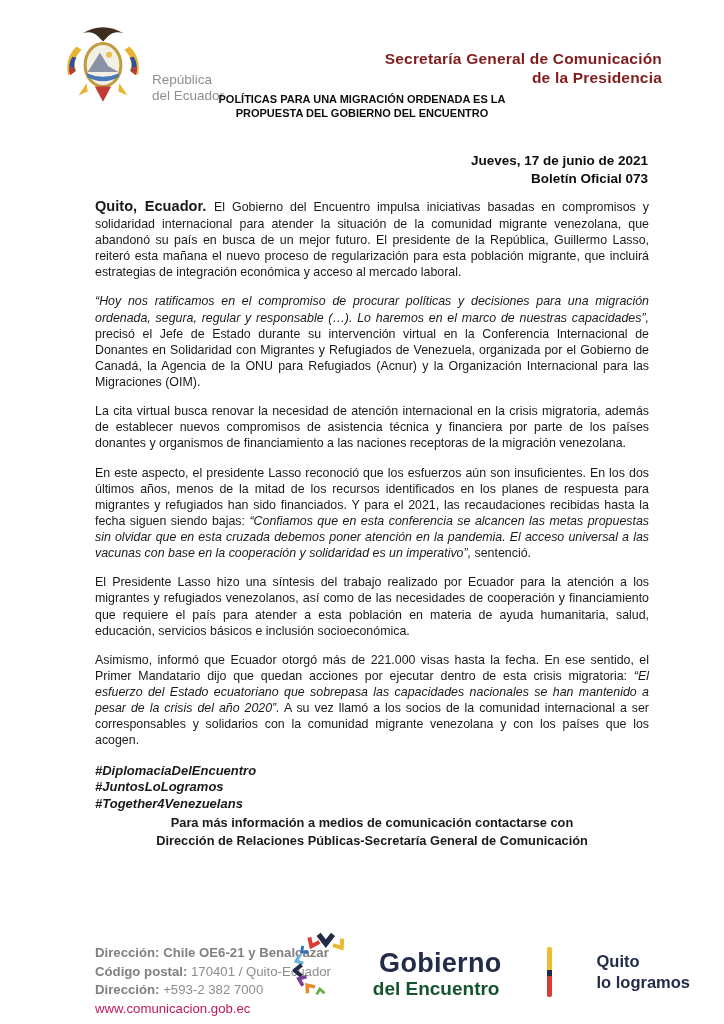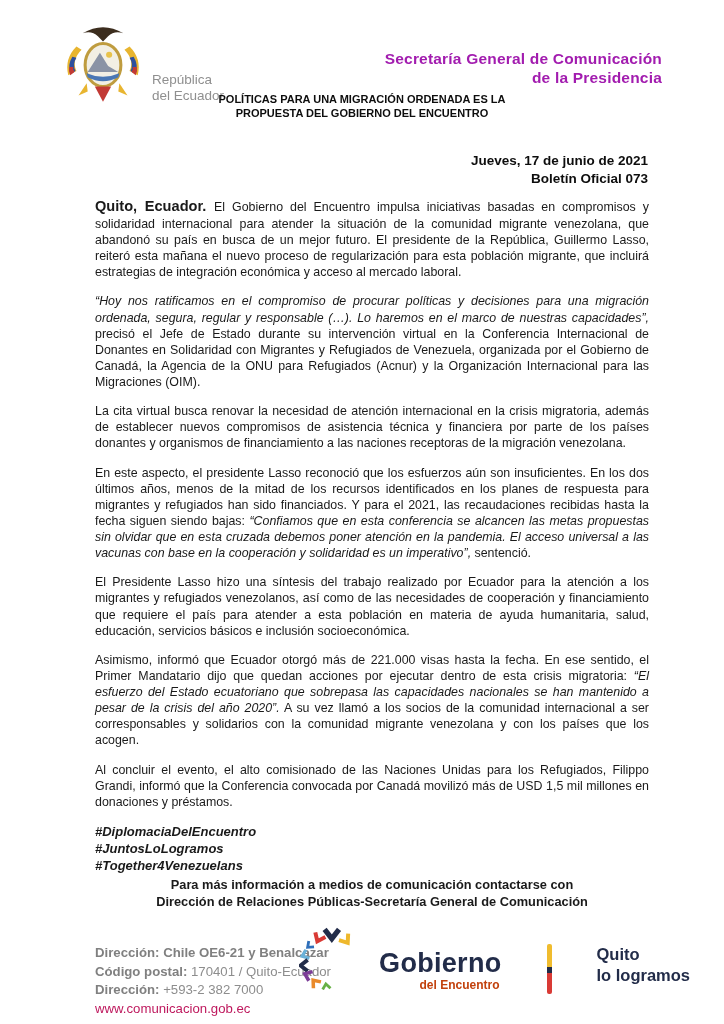--- a/index.html
+++ b/index.html
@@ -8,21 +8,21 @@
     font-family:"Liberation Sans", sans-serif;color:#1a1a1a;overflow:hidden;
   }
   
   .coat{position:absolute;left:56px;top:24px;width:94px;height:86px;}
   .republic{
     position:absolute;left:152px;top:72px;color:#8f8f8f;
     font-size:13.5px;line-height:1.15;font-weight:400;
   }
   .secretariat{
     position:absolute;right:62px;top:50px;text-align:right;
-    color:#a21caf;font-weight:bold;font-size:15.5px;line-height:1.2;letter-spacing:.2px;
+    color:#7f1d1d;font-weight:bold;font-size:15.5px;line-height:1.2;letter-spacing:.2px;
   }
   .doc-title{
     position:absolute;left:40px;right:40px;top:92px;text-align:center;
     font-weight:bold;font-size:11px;line-height:1.3;color:#0d0d0d;
   }
   .dateblock{
     position:absolute;right:76px;top:152px;text-align:right;
     font-weight:bold;font-size:13.5px;line-height:1.32;color:#0d0d0d;
   }
   
@@ -35,25 +35,25 @@
   .seg-italic{font-style:italic;}
   .hashtags{margin-top:14px;text-align:left;font-weight:bold;font-style:italic;
     font-size:13px;line-height:1.3;}
   .contact{margin-top:1px;text-align:center;font-weight:bold;font-size:12.8px;line-height:1.38;}
   
   .footer{position:absolute;left:0;right:0;top:936px;height:88px;margin-left:31px;}
   .f-left{position:absolute;left:64px;top:8px;color:#8d8d8d;font-size:13.2px;line-height:1.42;}
   .f-left .lbl{font-weight:bold;color:#808080;}
   .f-left .line1{font-weight:bold;color:#808080;}
   .f-left .site{color:#be185d;}
-  .f-logo{position:absolute;right:34px;top:4px;display:flex;gap:32px;}
+  .f-logo{position:absolute;right:34px;top:4px;display:flex;align-items:center;gap:32px;}
   .burst{margin-right:-12px;margin-top:-14px;}
   .brand{display:flex;flex-direction:column;align-items:flex-end;margin-top:10px;}
   .brand-1{font-size:27px;font-weight:bold;color:#222c49;letter-spacing:.3px;line-height:1;}
-  .brand-2{font-size:12px;font-weight:bold;color:#c2410c;line-height:1.1;margin-top:2px;margin-right:2px;}
+  .brand-2{font-size:19px;font-weight:bold;color:#14532d;line-height:1.1;margin-top:2px;margin-right:2px;}
   .tricolor-bar{width:5px;height:50px;margin:4px 12px 0 14px;border-radius:2px;
     background:linear-gradient(#f0bc2e 0 46%, #222c49 46% 58%, #d93a35 58% 100%);}
   .slogan{margin-top:4px;font-size:16.5px;font-weight:bold;color:#222c49;line-height:1.25;}
 </style>
 </head>
 <body>
 
 <div class="page">
 
   <svg class="coat" viewBox="0 0 92 84" aria-hidden="true">
@@ -100,21 +100,20 @@
   </div>
 
   <div class="content">
     <div>
         <p class="para"><span class="seg-lead">Quito, Ecuador. </span><span class="seg-regular">El Gobierno del Encuentro impulsa iniciativas basadas en compromisos y solidaridad internacional para atender la situación de la comunidad migrante venezolana, que abandonó su país en busca de un mejor futuro. El presidente de la República, Guillermo Lasso, reiteró esta mañana el nuevo proceso de regularización para esta población migrante, que incluirá estrategias de integración económica y acceso al mercado laboral.</span></p>
         <p class="para"><span class="seg-italic">“Hoy nos ratificamos en el compromiso de procurar políticas y decisiones para una migración ordenada, segura, regular y responsable (…). Lo haremos en el marco de nuestras capacidades”,</span><span class="seg-regular"> precisó el Jefe de Estado durante su intervención virtual en la Conferencia Internacional de Donantes en Solidaridad con Migrantes y Refugiados de Venezuela, organizada por el Gobierno de Canadá, la Agencia de la ONU para Refugiados (Acnur) y la Organización Internacional para las Migraciones (OIM).</span></p>
         <p class="para"><span class="seg-regular">La cita virtual busca renovar la necesidad de atención internacional en la crisis migratoria, además de establecer nuevos compromisos de asistencia técnica y financiera por parte de los países donantes y organismos de financiamiento a las naciones receptoras de la migración venezolana.</span></p>
         <p class="para"><span class="seg-regular">En este aspecto, el presidente Lasso reconoció que los esfuerzos aún son insuficientes. En los dos últimos años, menos de la mitad de los recursos identificados en los planes de respuesta para migrantes y refugiados han sido financiados. Y para el 2021, las recaudaciones recibidas hasta la fecha siguen siendo bajas: </span><span class="seg-italic">“Confiamos que en esta conferencia se alcancen las metas propuestas sin olvidar que en esta cruzada debemos poner atención en la pandemia. El acceso universal a las vacunas con base en la cooperación y solidaridad es un imperativo”,</span><span class="seg-regular"> sentenció.</span></p>
         <p class="para"><span class="seg-regular">El Presidente Lasso hizo una síntesis del trabajo realizado por Ecuador para la atención a los migrantes y refugiados venezolanos, así como de las necesidades de cooperación y financiamiento que requiere el país para atender a esta población en materia de ayuda humanitaria, salud, educación, servicios básicos e inclusión socioeconómica.</span></p>
         <p class="para"><span class="seg-regular">Asimismo, informó que Ecuador otorgó más de 221.000 visas hasta la fecha. En ese sentido, el Primer Mandatario dijo que quedan acciones por ejecutar dentro de esta crisis migratoria: </span><span class="seg-italic">“El esfuerzo del Estado ecuatoriano que sobrepasa las capacidades nacionales se han mantenido a pesar de la crisis del año 2020”.</span><span class="seg-regular">  A su vez llamó a los socios de la comunidad internacional a ser corresponsables y solidarios con la comunidad migrante venezolana y con los países que los acogen.</span></p>
-        <p class="para"><span class="seg-regular">Al concluir el evento, el alto comisionado de las Naciones Unidas para los Refugiados, Filippo Grandi, informó que la Conferencia convocada por Canadá movilizó más de USD 1,5 mil millones en donaciones y préstamos.</span></p>
       </div>
 
     <div class="hashtags">
       <div>#DiplomaciaDelEncuentro</div>
       <div>#JuntosLoLogramos</div>
       <div>#Together4Venezuelans</div>
     </div>
 
     <div class="contact">
       <div>Para más información a medios de comunicación contactarse con</div>

